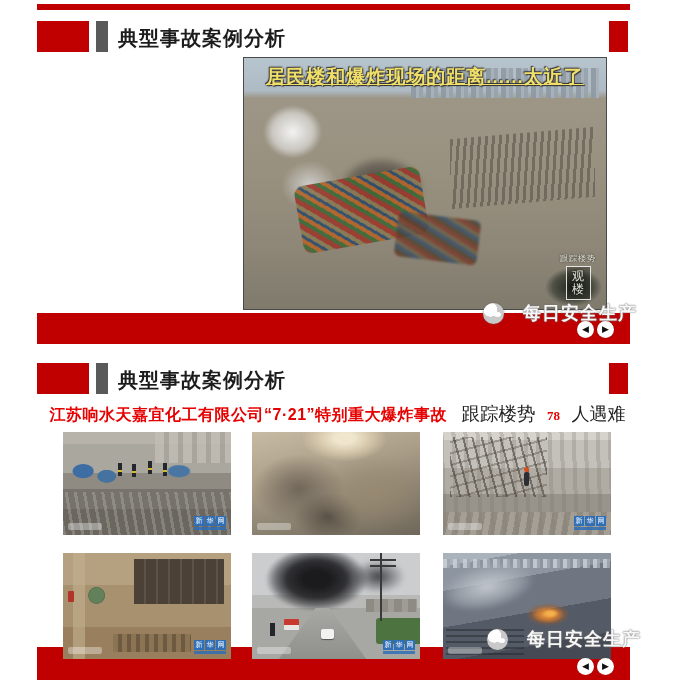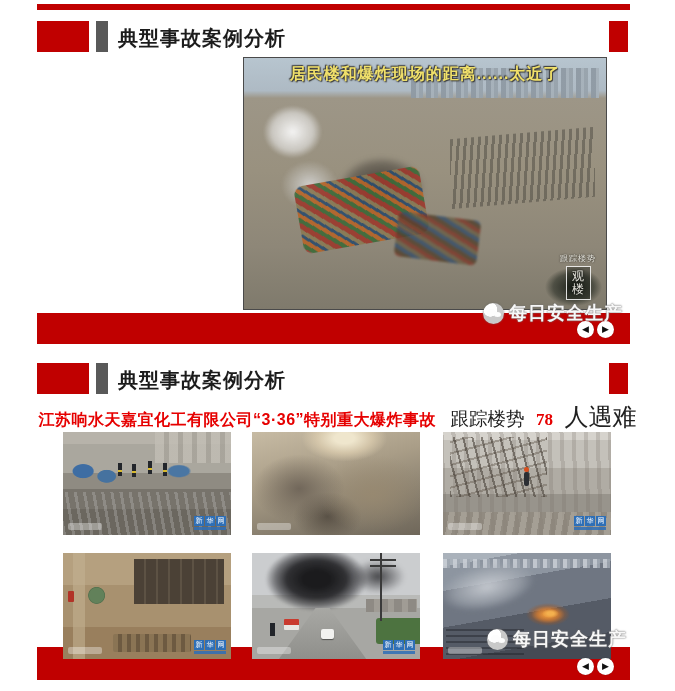--- a/index.html
+++ b/index.html
@@ -10,21 +10,21 @@
   
   .red{background:#c00000;}
   .strip{left:37px;top:4px;width:593px;height:6px;}
   .tblock-red{width:52px;height:31px;}
   .tblock-gray{width:12px;height:31px;background:#595959;}
   .tblock-red-r{width:19px;height:31px;}
   .slide-title{font-weight:bold;font-size:20px;color:#1c1c1c;letter-spacing:1px;white-space:nowrap;}
   .redbar{left:37px;width:593px;}
 
   
-  .fwm{display:flex;align-items:center;gap:5px;z-index:6;justify-content:space-between;}
+  .fwm{display:flex;align-items:center;gap:19px;z-index:6;justify-content:space-between;}
   .fwm-logo{width:21px;height:21px;border-radius:50%;position:relative;
             background:radial-gradient(circle at 35% 32%,#ffffff 0 34%,#c9c9c9 36% 100%);
             box-shadow:0 0 2px rgba(100,100,100,.8);}
   .fwm-logo::after{content:"";position:absolute;left:4px;top:6px;width:9px;height:7px;border-radius:50%;
             background:#fdfdfd;box-shadow:6px 2px 0 -1px #fdfdfd;}
   .fwm-text{font-size:18px;font-weight:bold;letter-spacing:1px;color:#f7f7f7;white-space:nowrap;
             text-shadow:0 0 2px rgba(115,115,115,.95),0 0 1px rgba(115,115,115,.9);}
 
   
   .nav{display:flex;gap:3px;z-index:7;}
@@ -47,34 +47,34 @@
   .pm-darksmoke{left:23%;top:36%;width:30%;height:32%;filter:blur(2px);
         background:radial-gradient(closest-side,rgba(52,48,43,.88),rgba(70,65,58,.5) 60%,transparent 80%);}
   .pm-lots{left:57%;top:30%;width:40%;height:28%;opacity:.75;transform:skewY(-5deg);
         background:repeating-linear-gradient(94deg,rgba(58,56,50,.55) 0 3px,transparent 3px 7px);}
   .pm-containers{left:15%;top:47%;width:35%;height:27%;transform:rotate(-10deg);border-radius:9px;filter:blur(.7px);opacity:.92;
         background:repeating-linear-gradient(40deg,#9c3a2e 0 5px,#3e6b3a 5px 9px,#b5652a 9px 13px,#2e4e6e 13px 16px,#8a7a55 16px 20px);}
   .pm-containers2{left:42%;top:63%;width:23%;height:18%;transform:rotate(7deg);border-radius:6px;filter:blur(.8px);opacity:.85;
         background:repeating-linear-gradient(25deg,#7e3a2c 0 4px,#54432e 4px 8px,#38506b 8px 12px,#6b6148 12px 16px);}
   .pm-dark{right:0;bottom:0;width:32%;height:40%;
         background:radial-gradient(closest-side at 72% 78%,rgba(22,27,21,.92),rgba(34,40,32,.55) 62%,transparent 88%);}
-  .pm-caption{left:0;top:6px;width:100%;text-align:center;font-weight:bold;font-size:16px;letter-spacing:1px;
-        color:#f0e06a;text-shadow:1px 1px 1px #3a3a3a,-1px -1px 1px #3a3a3a,0 0 2px #2c2c2c;}
+  .pm-caption{left:0;top:6px;width:100%;text-align:center;font-weight:bold;font-size:19px;letter-spacing:1px;
+        color:#f0e06a;text-shadow:1px 1px 1px #3a3a3a,-1px -1px 1px #3a3a3a,0 0 2px #2c2c2c;text-decoration:underline;}
   .pm-wm{right:10px;bottom:9px;text-align:center;color:rgba(250,248,240,.92);z-index:3;margin-left:36px;}
   .pm-wm-small{font-size:8px;letter-spacing:1px;text-shadow:0 0 2px #000;}
   .pm-wm-box{margin:2px auto 0;width:15px;padding:3px 4px;border:1px solid rgba(255,255,255,.85);
         background:rgba(8,14,8,.35);font-family:"Liberation Serif","DejaVu Serif",serif;
         font-size:12px;line-height:13px;word-break:break-all;text-shadow:0 0 2px #000;}
 
   
   .headline{left:30px;top:401px;width:615px;text-align:center;white-space:nowrap;}
   .hl-red{font-weight:bold;font-size:16px;letter-spacing:.5px;color:#e60000;}
   .hl-dark{font-family:"Liberation Serif","DejaVu Serif",serif;font-size:18.5px;color:#222;margin-left:10px;}
-  .hl-count{font-family:"Liberation Serif","DejaVu Serif",serif;font-size:17px;font-weight:bold;color:#e60000;margin:0 7px;}
-  .hl-dark2{font-family:"Liberation Serif","DejaVu Serif",serif;font-size:24px;color:#222;}
+  .hl-count{font-family:"Liberation Serif","DejaVu Serif",serif;font-size:13px;font-weight:bold;color:#e60000;margin:0 7px;}
+  .hl-dark2{font-family:"Liberation Serif","DejaVu Serif",serif;font-size:18px;color:#222;}
 
   .gp{width:168px;height:103px;position:absolute;overflow:hidden;z-index:2;}
   .row1{top:432px;} .row2{top:553px;height:106px;}
   .c1{left:63px;} .c2{left:252px;} .c3{left:443px;}
 
   .p1{background:
       radial-gradient(18px 12px at 12% 38%,#3e6da3 55%,transparent 62%),
       radial-gradient(16px 11px at 26% 43%,#46729f 55%,transparent 62%),
       radial-gradient(22px 12px at 69% 38%,#4a76a3 45%,transparent 56%),
       linear-gradient(180deg,#b7b3aa 0 12%,#aaa79e 12% 40%,#8f8b82 40% 55%,#77736b 55% 75%,#6b675f 75% 100%);}
@@ -191,21 +191,21 @@
     <div class="nav-c">◀</div>
     <div class="nav-c">▶</div>
   </div>
 
   <div class="abs red tblock-red" style="left:37px;top:363px;"></div>
   <div class="abs tblock-gray" style="left:96px;top:363px;"></div>
   <div class="abs slide-title" style="left:118px;top:367px;">典型事故案例分析</div>
   <div class="abs red tblock-red-r" style="left:609px;top:363px;"></div>
 
   <div class="abs headline">
-    <span class="hl-red">江苏响水天嘉宜化工有限公司“3·36”特别重大爆炸事故</span>
+    <span class="hl-red">江苏响水天嘉宜化工有限公司“7·21”特别重大爆炸事故</span>
     <span class="hl-dark">跟踪楼势</span>
     <span class="hl-count">78</span>
     <span class="hl-dark2">人遇难</span>
   </div>
 
   <div class="gp row1 c1 p1">
     <div class="abs p1-bldg"></div>
     <div class="abs p1-figs"></div>
     <div class="abs p1-stripes"></div>
     <div class="abs p1-wet"></div>

